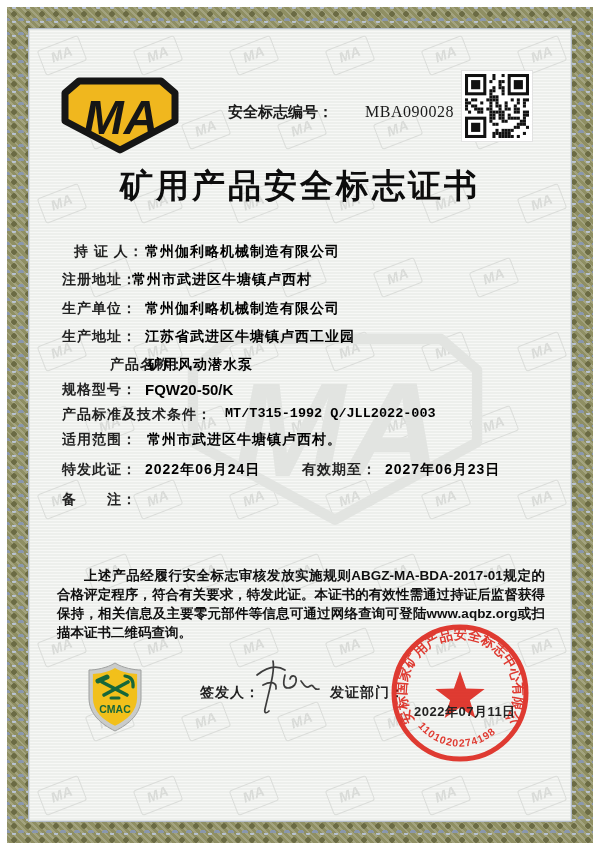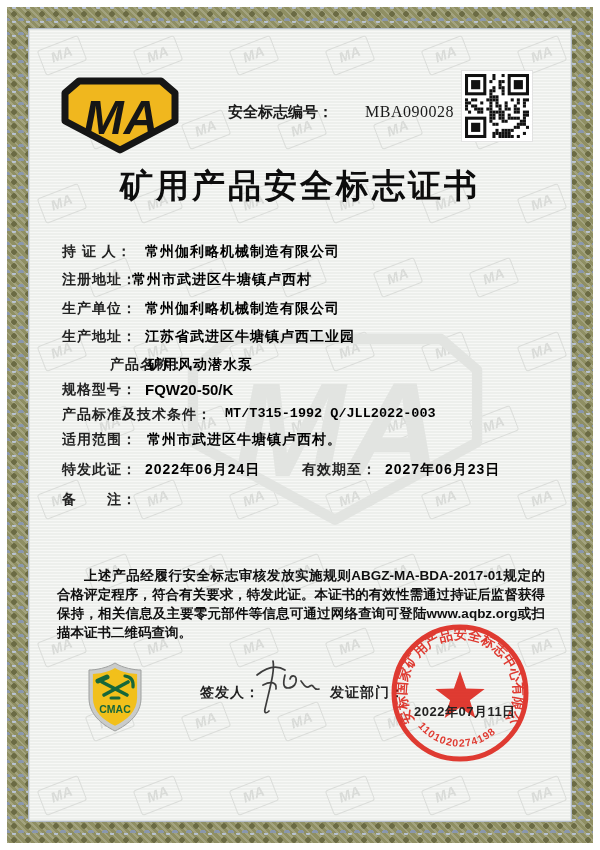--- a/index.html
+++ b/index.html
@@ -257,21 +257,21 @@
           <rect x="48" y="6" width="9" height="9" fill="#111"></rect>
           <rect x="0" y="42" width="21" height="21" fill="#111"></rect>
           <rect x="3" y="45" width="15" height="15" fill="#fff"></rect>
           <rect x="6" y="48" width="9" height="9" fill="#111"></rect>
         </svg>
     </div>
 
     <div class="title">矿用产品安全标志证书</div>
 
     <div id="rows">
-        <span class="abs label" style="left: 62px; top: 243px;">持 证 人：</span>
+        <span class="abs label" style="left: 74px; top: 243px;">持 证 人：</span>
         <span class="abs val" style="left: 145px; top: 243px;">常州伽利略机械制造有限公司</span>
         <span class="abs label" style="left: 62px; top: 271px;">注册地址：</span>
         <span class="abs val" style="left: 132px; top: 271px;">常州市武进区牛塘镇卢西村</span>
         <span class="abs label" style="left: 62px; top: 300px;">生产单位：</span>
         <span class="abs val" style="left: 145px; top: 300px;">常州伽利略机械制造有限公司</span>
         <span class="abs label" style="left: 62px; top: 328px;">生产地址：</span>
         <span class="abs val" style="left: 145px; top: 328px;">江苏省武进区牛塘镇卢西工业园</span>
         <span class="abs label" style="left: 62px; top: 356px; margin-left: 48px;">产品名称：</span>
         <span class="abs val" style="left: 148px; top: 356px;">矿用风动潜水泵</span>
         <span class="abs label" style="left: 62px; top: 381px; text-align: right;">规格型号：</span>

